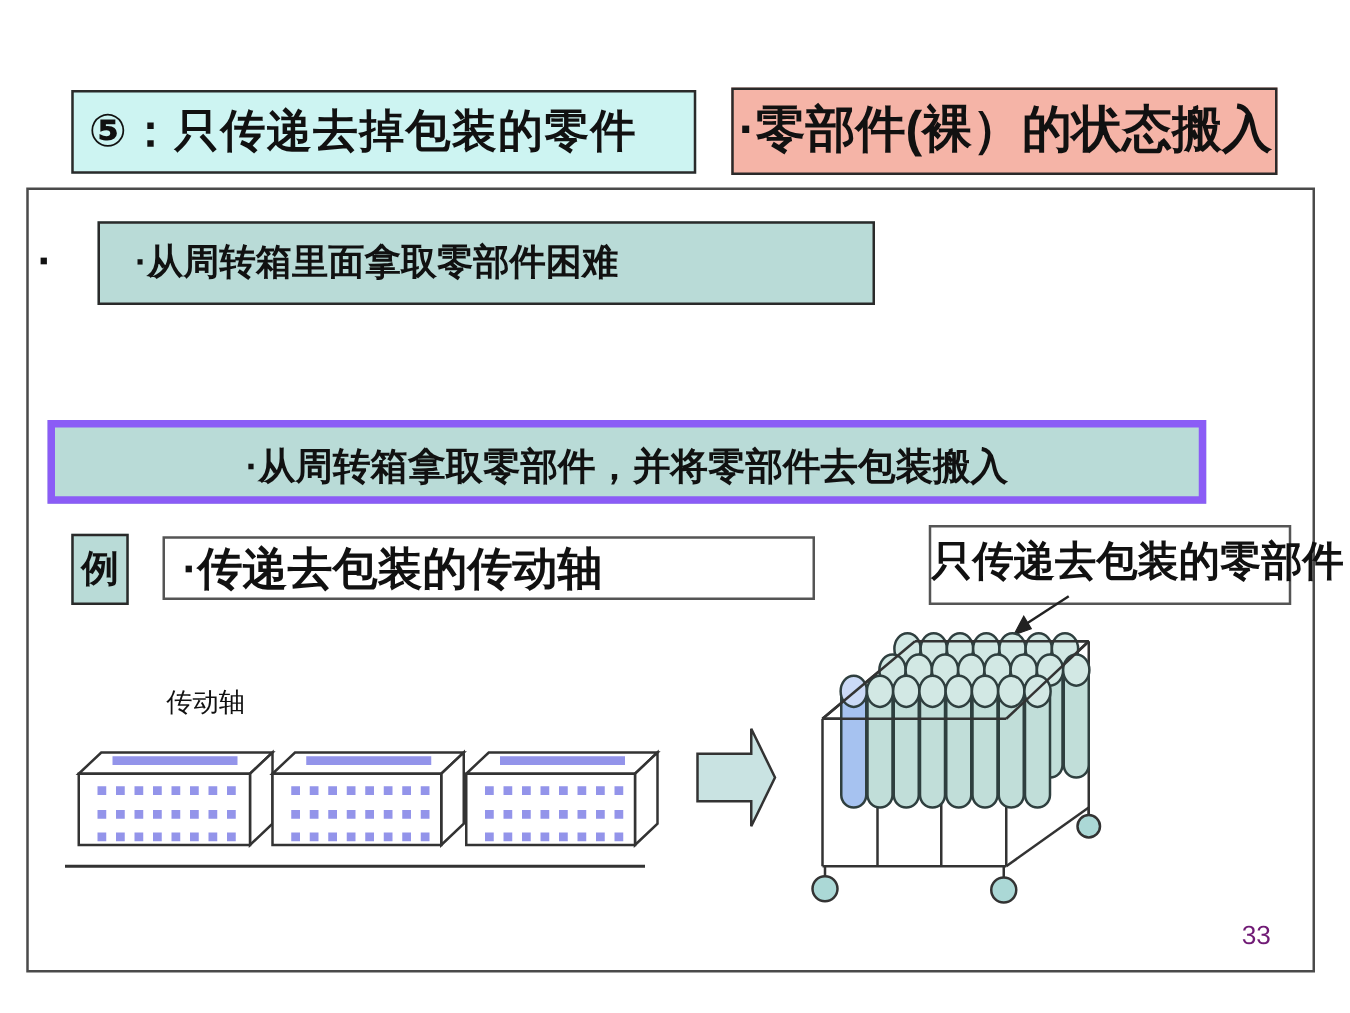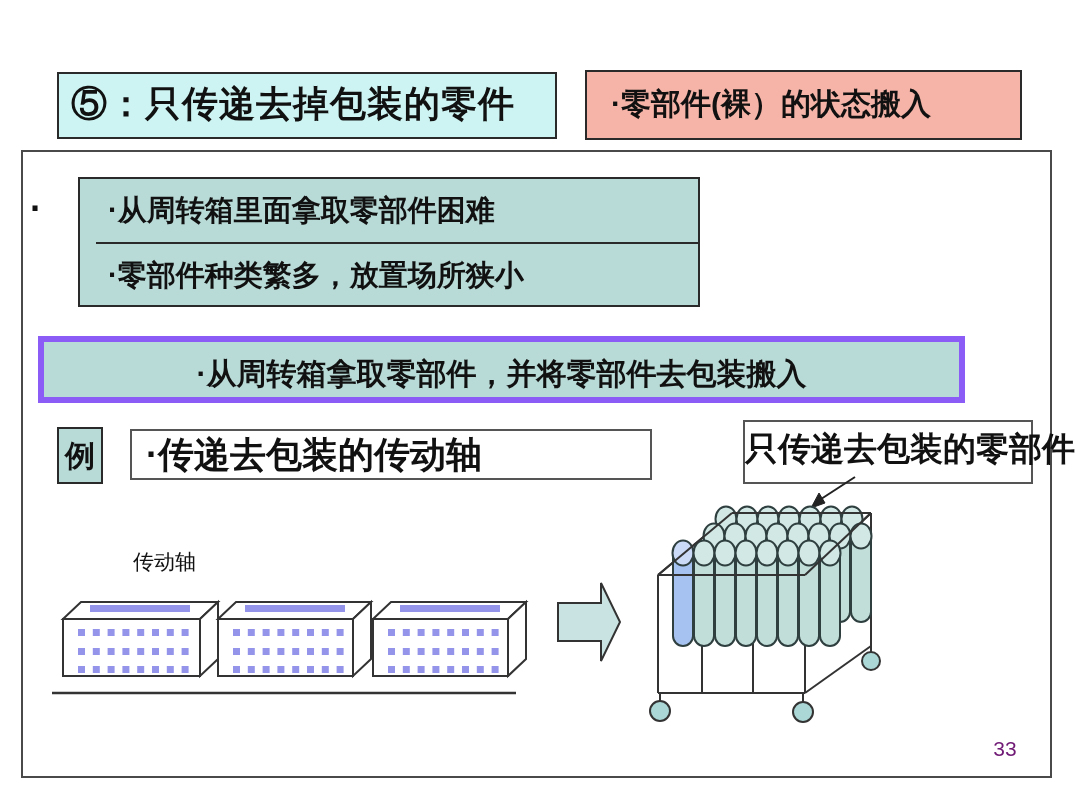--- a/index.html
+++ b/index.html
@@ -7,26 +7,26 @@
     width:1080px;height:810px;position:relative;background:#ffffff;
     font-family:"Liberation Sans","DejaVu Sans",sans-serif;color:#111;
     overflow:hidden;
   }
   .abs{position:absolute;box-sizing:border-box;}
 
   .title-box{
     left:57px;top:72px;width:500px;height:67px;
     background:#cdf4f2;border:2px solid #2a2a2a;
     font-size:36px;font-weight:bold;line-height:61px;padding-left:12px;
-    letter-spacing:1px;white-space:nowrap;font-family:Liberation Serif, serif;
+    letter-spacing:1px;white-space:nowrap;
   }
   .state-box{
     left:585px;top:70px;width:437px;height:70px;
     background:#f5b4a7;border:2px solid #2a2a2a;
-    font-size:30px;font-weight:bold;line-height:64px;padding-left:24px;
+    font-size:40px;font-weight:bold;line-height:64px;padding-left:4px;
     white-space:nowrap;
   }
   .main-frame{
     left:21px;top:150px;width:1031px;height:628px;
     background:#ffffff;border:2px solid #4a4a4a;
   }
   .lead-dot{
     left:30px;top:188px;font-size:36px;font-weight:bold;
   }
   .problem-stack{
@@ -73,21 +73,20 @@
 </head>
 <body>
 
 <div class="abs title-box">⑤：只传递去掉包装的零件</div>
 <div class="abs state-box">·零部件(裸）的状态搬入</div>
 <div class="abs main-frame"></div>
 <div class="abs lead-dot">·</div>
 
 <div class="abs problem-stack">
   <div class="problem-row">·从周转箱里面拿取零部件困难</div>
-  <div class="problem-row">·零部件种类繁多，放置场所狭小</div>
 </div>
 
 <div class="abs solution-box">·从周转箱拿取零部件，并将零部件去包装搬入</div>
 <div class="abs example-tag">例</div>
 <div class="abs example-box">·传递去包装的传动轴</div>
 <div class="abs callout-box">只传递去包装的零部件</div>
 <div class="abs shaft-label">传动轴</div>
 <div class="abs page-number">33</div>
 
 <svg class="abs" style="left:0;top:460px;" width="1080" height="350" viewBox="0 460 1080 350">

